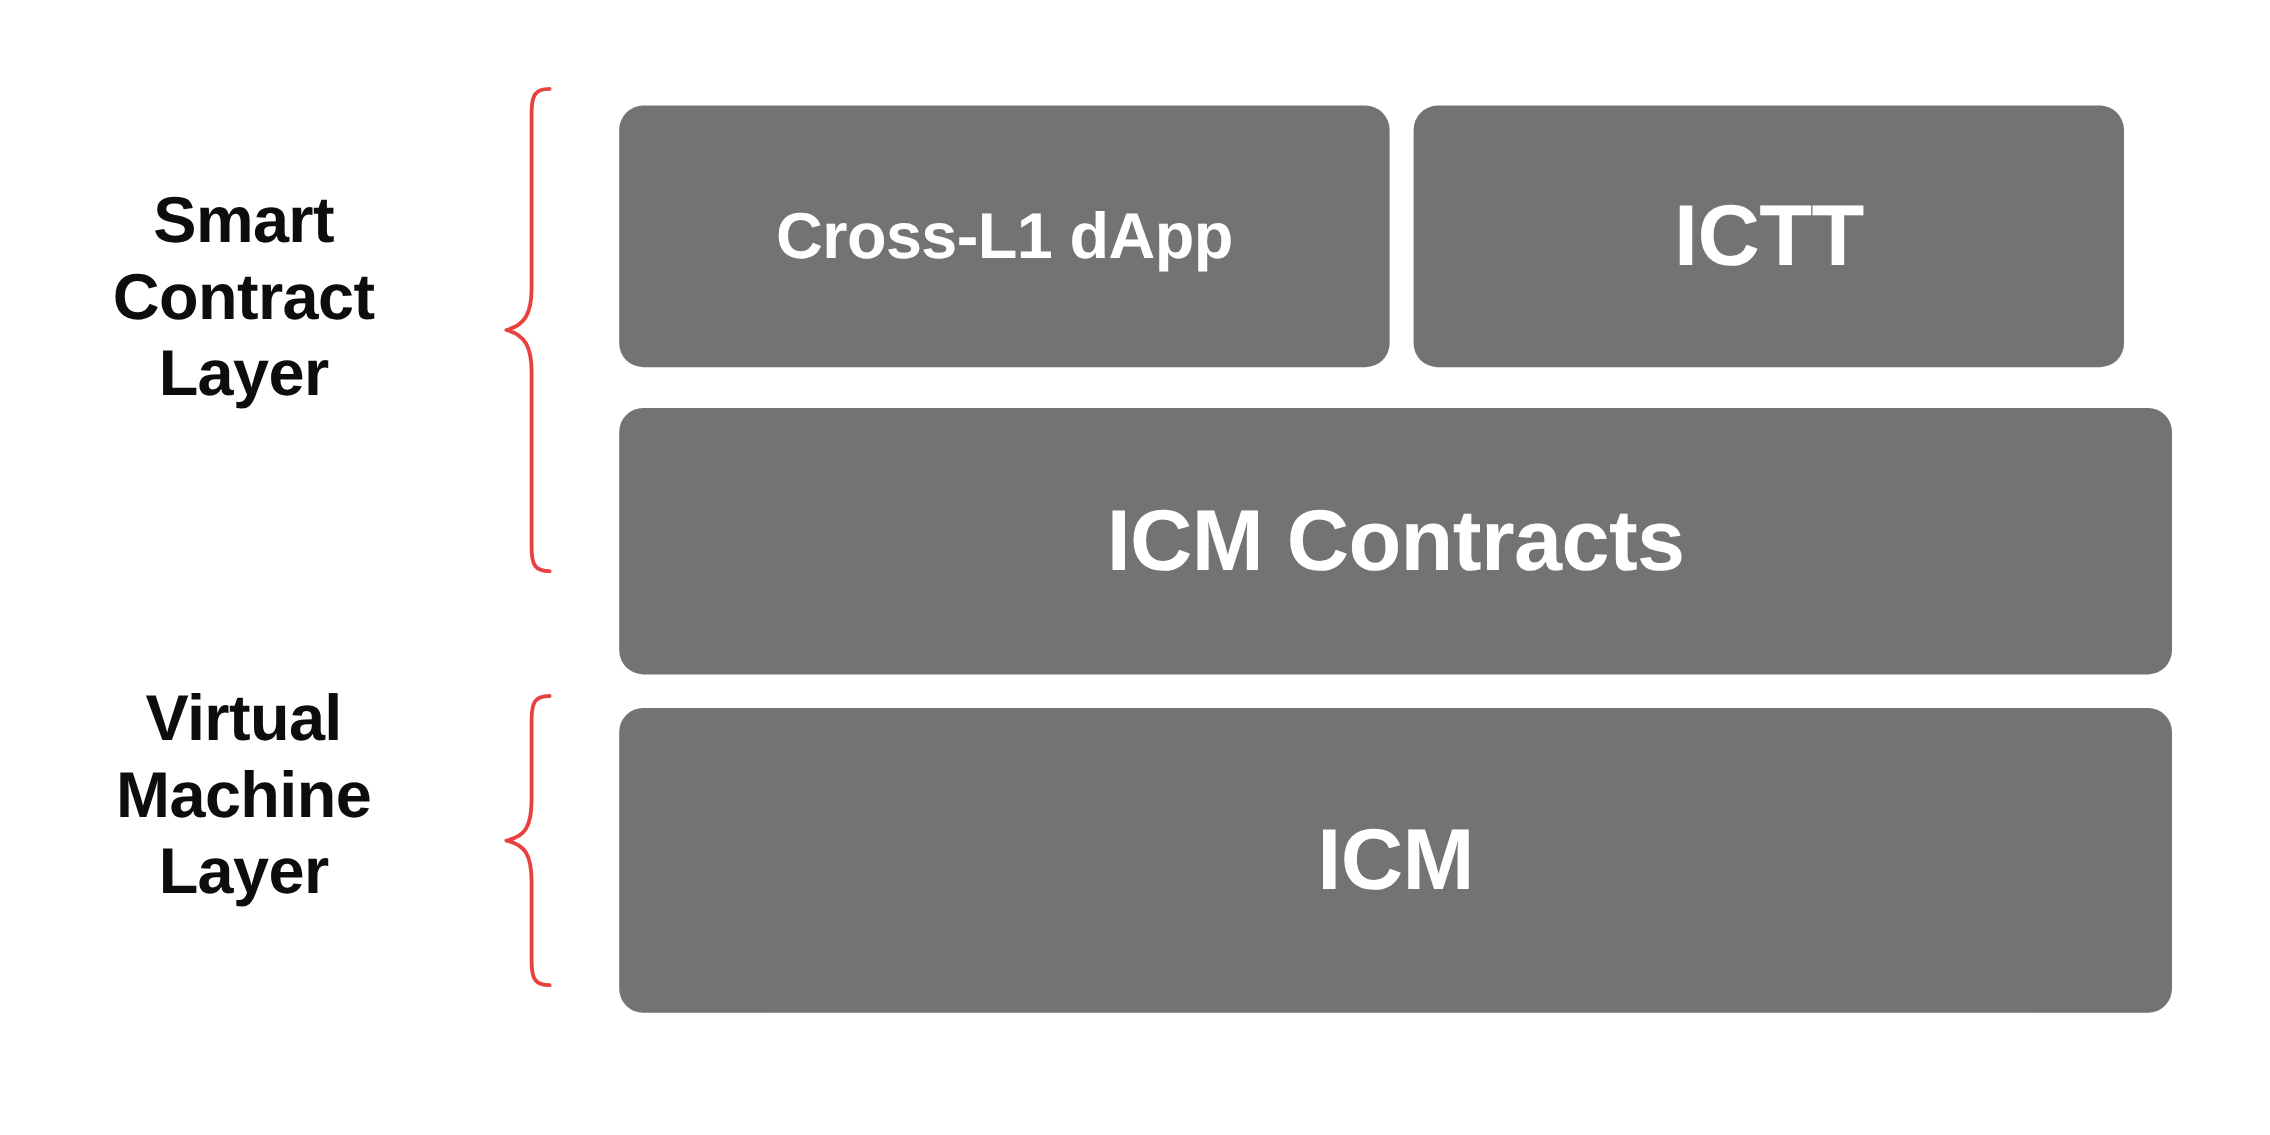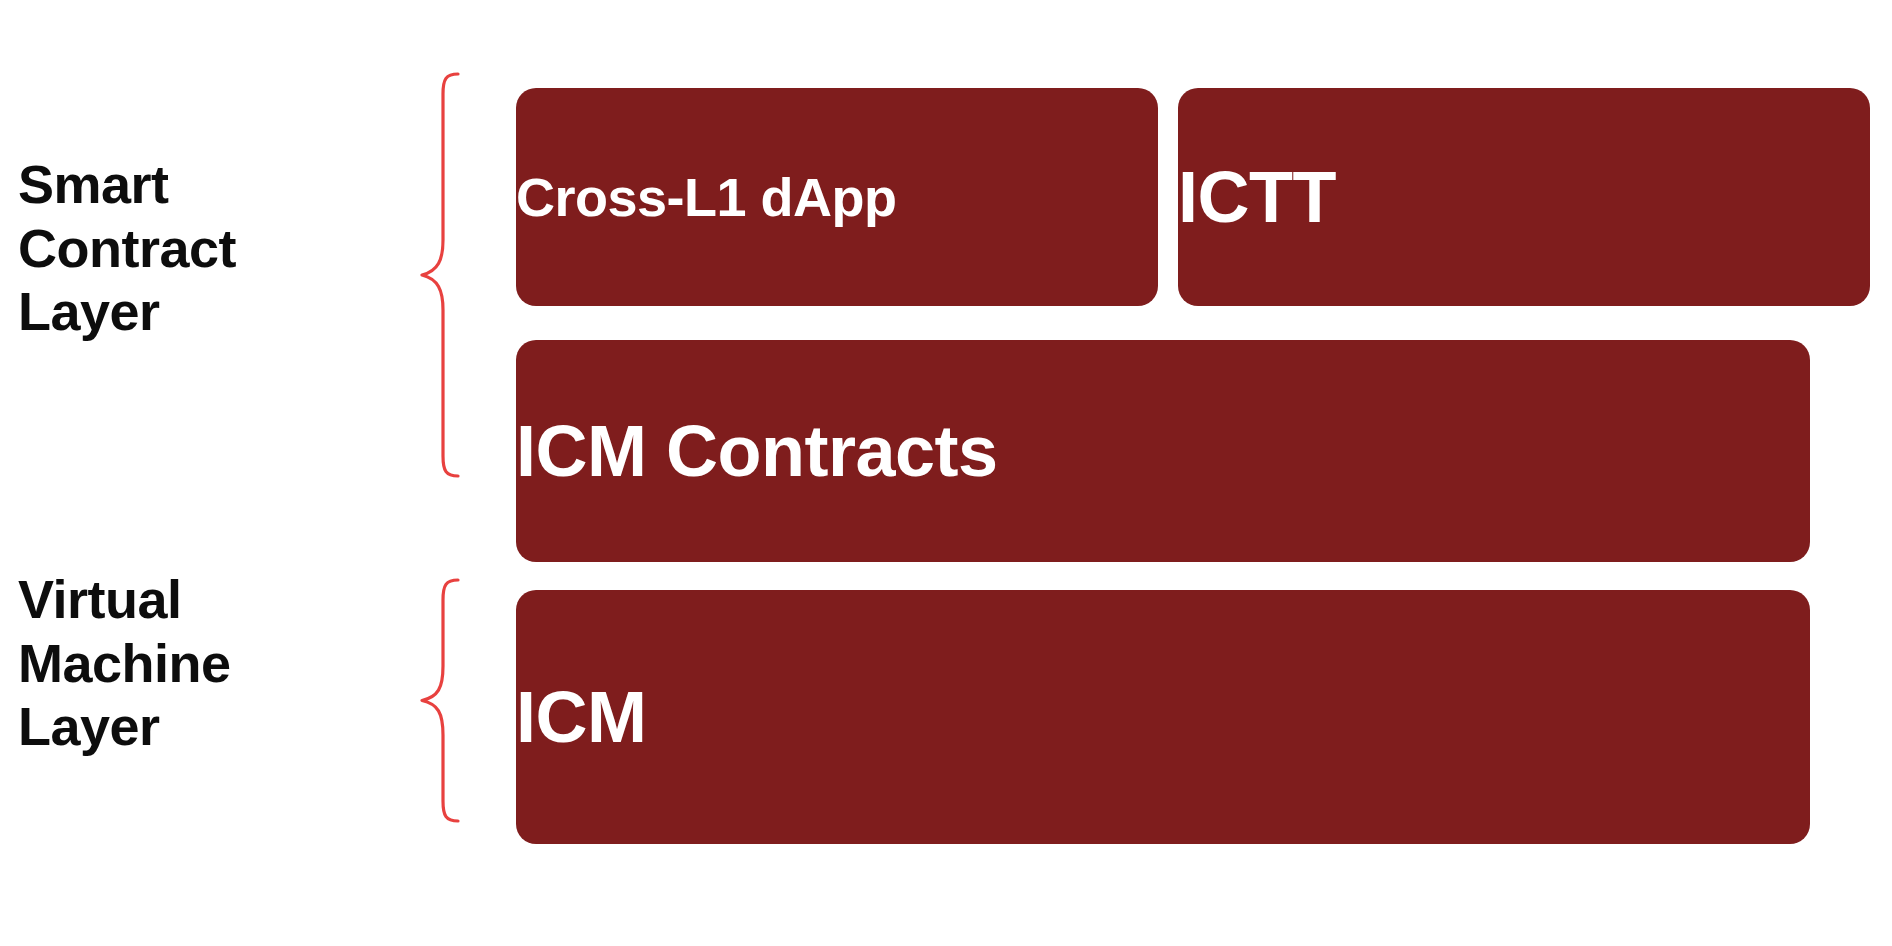--- a/index.html
+++ b/index.html
@@ -16,20 +16,21 @@
   #stage {
     position: relative;
     width: 1892px;
     height: 946px;
     background: #ffffff;
   }
 
   
   .layer-label {
     position: absolute;
+    text-align: center;
     font-weight: 700;
     color: #0d0d0d;
     font-size: 54px;
     line-height: 1.18;
     letter-spacing: -0.5px;
     white-space: pre-line;
   }
   #label-smart-contract {
     left: 18px;
     top: 153px;
@@ -62,24 +63,25 @@
     fill: none;
     stroke: #E8413F;
     stroke-width: 3.2;
     stroke-linecap: round;
     stroke-linejoin: round;
   }
 
   
   .node-box {
     position: absolute;
-    background: #7f1d1d;
+    background: #737373;
     border-radius: 20px;
     display: flex;
     align-items: center;
+    justify-content: center;
     box-sizing: border-box;
   }
   .node-label {
     color: #ffffff;
     font-weight: 700;
     letter-spacing: -0.5px;
     text-align: center;
     line-height: 1;
     white-space: nowrap;
   }
@@ -88,21 +90,21 @@
     left: 516px;
     top: 88px;
     width: 642px;
     height: 218px;
   }
   #box-cross-l1-dapp .node-label { font-size: 54px; }
 
   #box-ictt {
     left: 1178px;
     top: 88px;
-    width: 692px;
+    width: 592px;
     height: 218px;
   }
   #box-ictt .node-label { font-size: 72px; }
 
   #box-icm-contracts {
     left: 516px;
     top: 340px;
     width: 1294px;
     height: 222px;
   }

